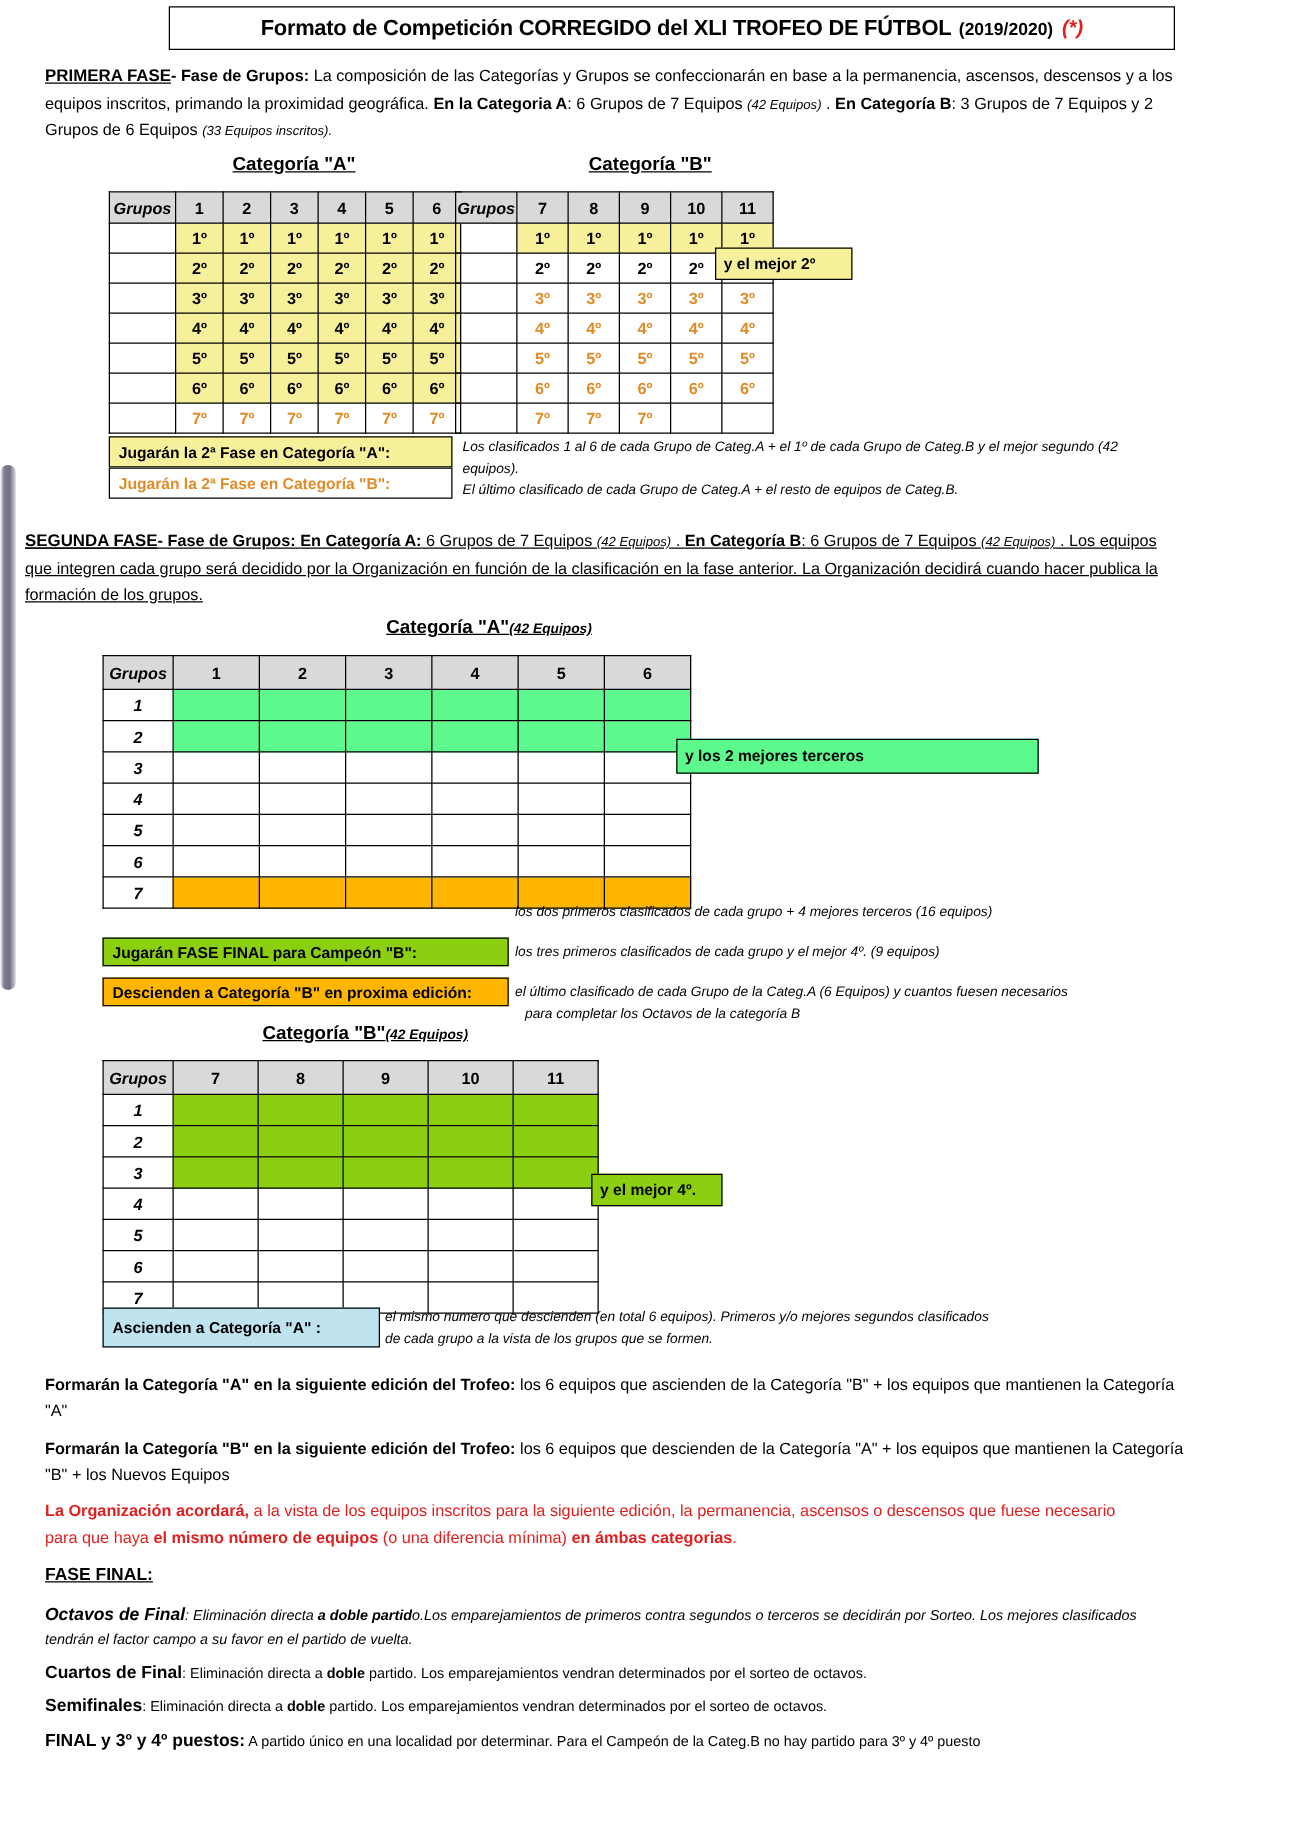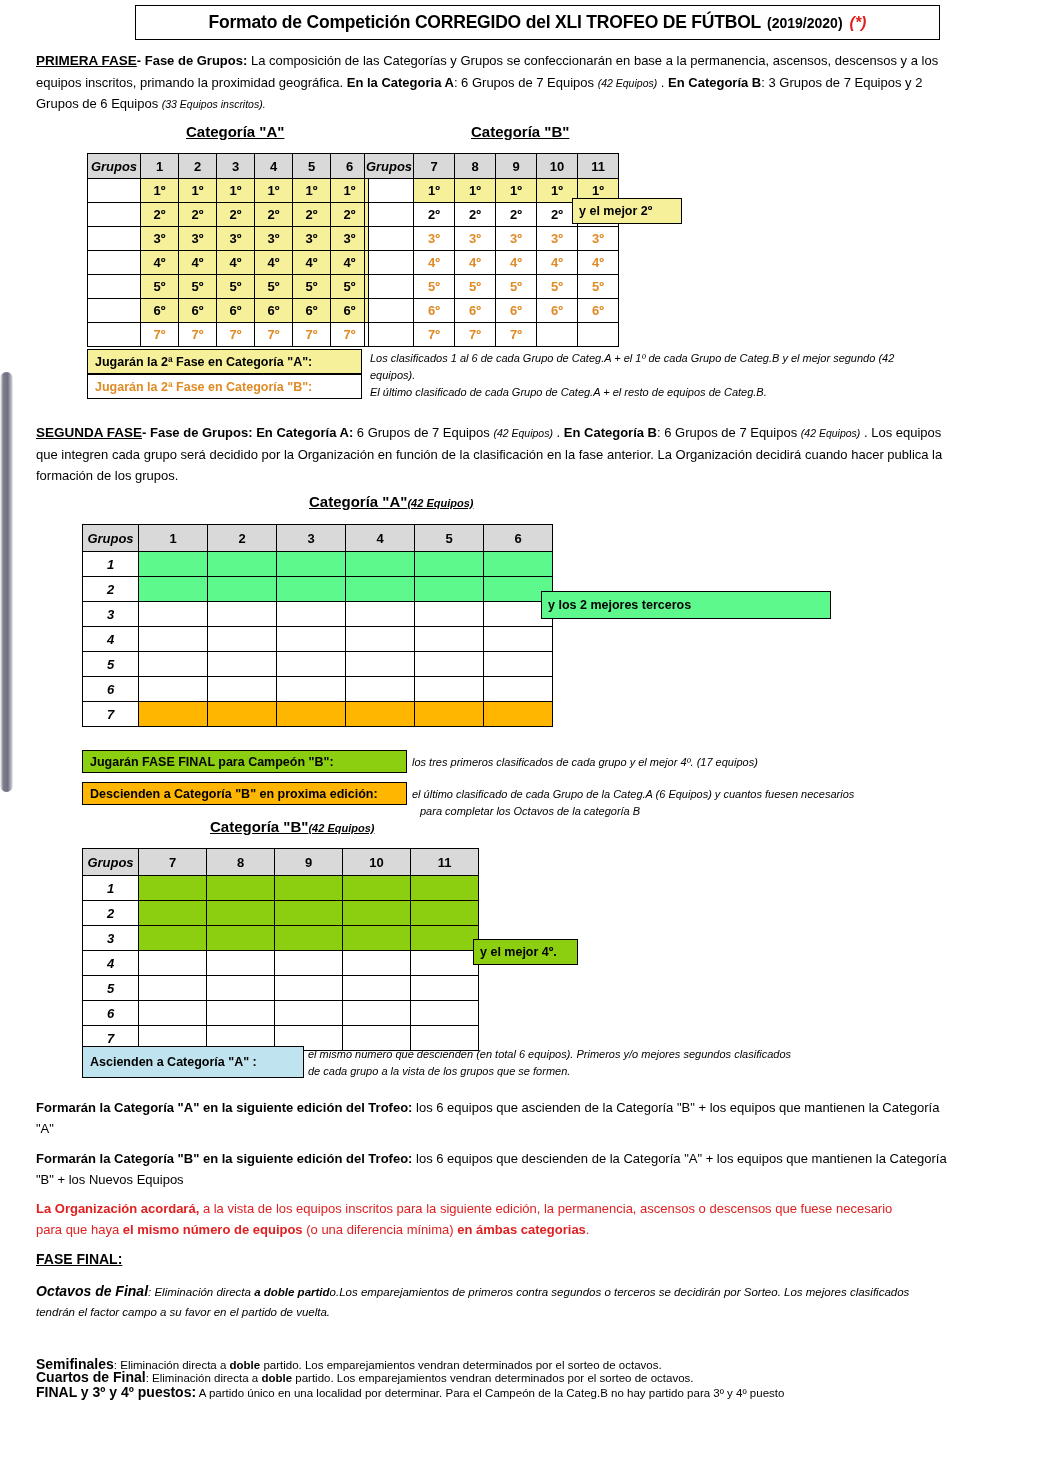--- a/index.html
+++ b/index.html
@@ -257,21 +257,21 @@
   <div class="legend-box yellowc" style="left:87px;top:349px;width:275px;height:25px;">
     <span>Jugarán la 2ª Fase en Categoría "A":</span>
   </div>
   <div class="legend-note" style="left:370px;top:350px;width:570px;">Los clasificados 1 al 6 de cada Grupo de Categ.A + el 1º de cada Grupo de Categ.B y el mejor segundo (42 equipos).</div>
 
   <div class="legend-box whitec" style="left:87px;top:374px;width:275px;height:25px;">
     <span class="orangetxt">Jugarán la 2ª Fase en Categoría "B":</span>
   </div>
   <div class="legend-note" style="left:370px;top:384px;width:570px;">El último clasificado de cada Grupo de Categ.A + el resto de equipos de Categ.B.</div>
 
-  <div class="para" style="left:36px;top:422px;width:912px;">
+  <div class="para" style="left:20px;top:422px;width:912px;text-decoration:underline;">
     <span class="sec-h">SEGUNDA FASE</span><span class="b">- Fase de Grupos:</span><span>&nbsp;</span><span class="b">En Categoría A:</span><span> 6 Grupos de 7 Equipos </span><span class="sm">(42 Equipos)</span><span> . </span><span class="b">En Categoría B</span><span>: 6 Grupos de 7 Equipos </span><span class="sm">(42 Equipos)</span><span> . Los equipos que integren cada grupo será decidido por la Organización en función de la clasificación en la fase anterior. La Organización decidirá cuando hacer publica la formación de los grupos.</span>
   </div>
 
   <div class="cat-title" style="left:309px;top:493px;">
     <span>Categoría "A"</span><span class="cat-sub">(42 Equipos)</span>
   </div>
   <div class="tbl" style="left:82px;top:524px;">
     <table class="grid" id="p2a">
         <tbody>
           <tr>
@@ -346,25 +346,26 @@
             <td class="orangecell" style="width: 68px; height: 24px;"></td>
             <td class="orangecell" style="width: 68px; height: 24px;"></td>
           </tr>
         </tbody>
       </table>
   </div>
   <div class="callout greenA" style="left:541px;top:591px;width:290px;height:28px;">
     <span>y los 2 mejores terceros</span>
   </div>
 
+  <div class="legend-note" style="left:412px;top:722px;width:540px;">los dos primeros clasificados de cada grupo + 4 mejores terceros (16 equipos)</div>
 
   <div class="legend-box greenB" style="left:82px;top:750px;width:325px;height:23px;">
     <span>Jugarán FASE FINAL para Campeón "B":</span>
   </div>
-  <div class="legend-note" style="left:412px;top:754px;width:540px;">los tres primeros clasificados de cada grupo y el mejor 4º. (17 equipos)</div>
+  <div class="legend-note" style="left:412px;top:754px;width:540px;">los tres primeros clasificados de cada grupo y el mejor 4º. (9 equipos)</div>
 
   <div class="legend-box orangecell" style="left:82px;top:782px;width:325px;height:23px;">
     <span>Descienden a Categoría "B" en proxima edición:</span>
   </div>
   <div class="legend-note" style="left:412px;top:786px;width:540px;">el último clasificado de cada Grupo de la Categ.A (6 Equipos) y cuantos fuesen necesarios</div>
   <div class="legend-note" style="left:420px;top:803px;width:540px;">para completar los Octavos de la categoría B</div>
 
   <div class="cat-title" style="left:210px;top:818px;">
     <span>Categoría "B"</span><span class="cat-sub">(42 Equipos)</span>
   </div>
@@ -461,21 +462,21 @@
   </div>
 
   <div class="para" style="left:36px;top:1248px;">
     <span class="sec-h" style="font-size:14px;">FASE FINAL:</span>
   </div>
 
   <div class="para" style="left:36px;top:1280px;width:880px;font-size:11.5px;font-style:italic;">
     <span class="b" style="font-size:14px;">Octavos de Final</span><span>: Eliminación directa </span><span class="b">a doble partid</span><span>o.Los emparejamientos de primeros contra segundos o terceros se decidirán por Sorteo. Los mejores clasificados tendrán el factor campo a su favor en el partido de vuelta.</span>
   </div>
 
-  <div class="para" style="left:36px;top:1366px;width:880px;font-size:11.5px;">
+  <div class="para" style="left:36px;top:1326px;width:880px;font-size:11.5px;">
     <span class="b" style="font-size:14px;">Cuartos de Final</span><span>: Eliminación directa a </span><span class="b">doble</span><span> partido. Los emparejamientos vendran determinados por el sorteo de octavos.</span>
   </div>
 
   <div class="para" style="left:36px;top:1353px;width:880px;font-size:11.5px;">
     <span class="b" style="font-size:14px;">Semifinales</span><span>: Eliminación directa a </span><span class="b">doble</span><span> partido. Los emparejamientos vendran determinados por el sorteo de octavos.</span>
   </div>
 
   <div class="para" style="left:36px;top:1381px;width:880px;font-size:11.5px;">
     <span class="b" style="font-size:14px;">FINAL y 3º y 4º puestos:</span><span> A partido único en una localidad por determinar. Para el Campeón de la Categ.B no hay partido para 3º y 4º puesto</span>
   </div>

